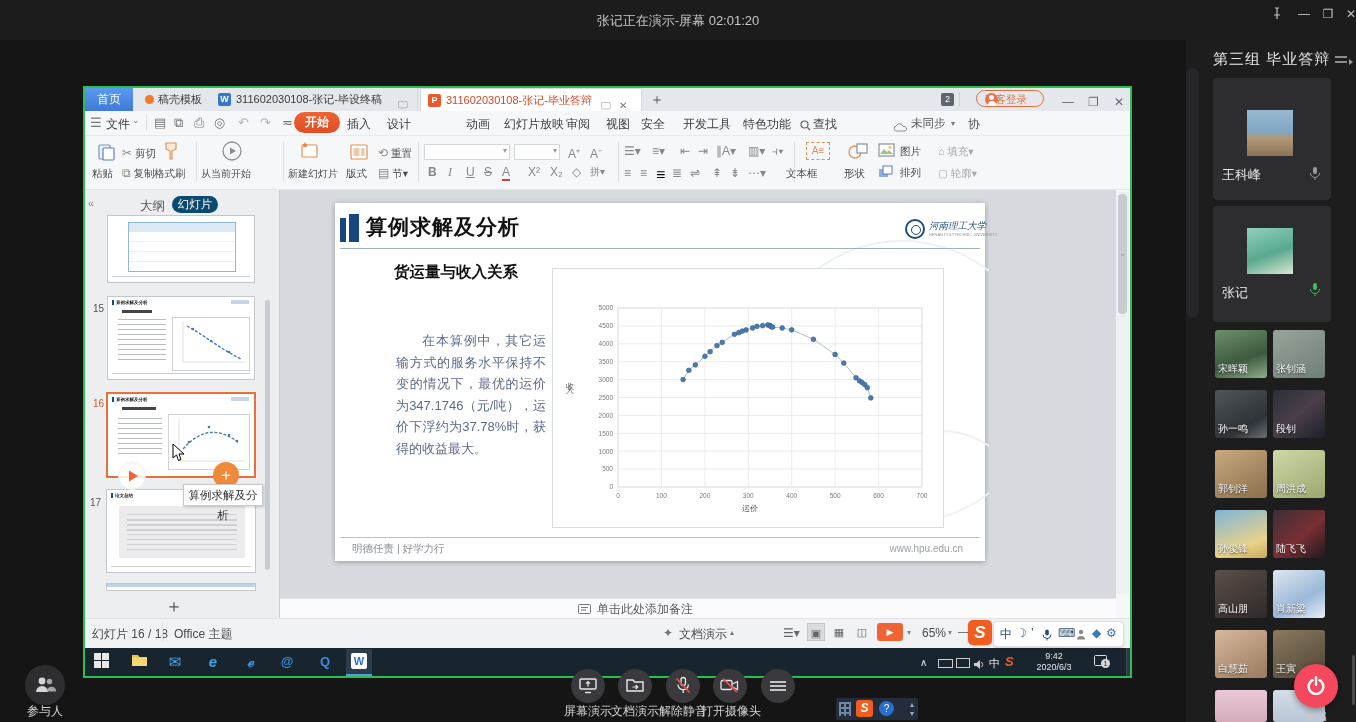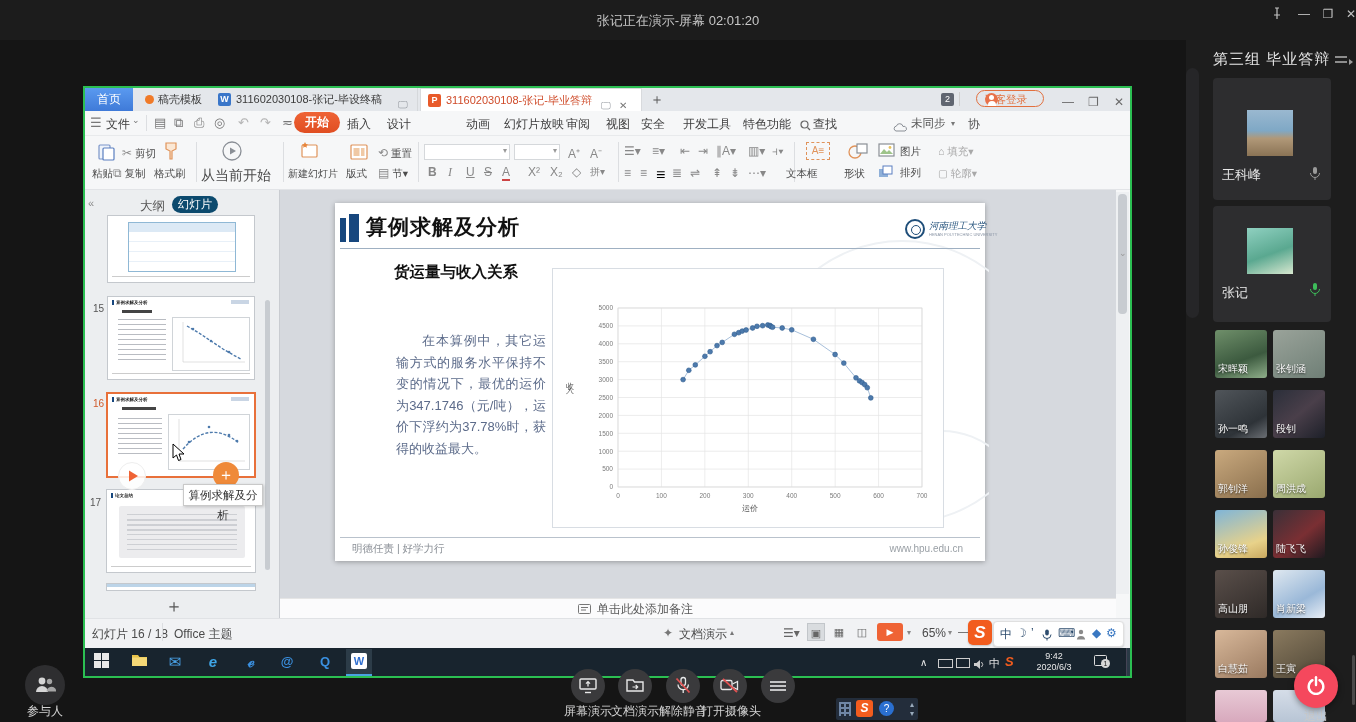--- a/index.html
+++ b/index.html
@@ -194,35 +194,35 @@
 
     <div class="abs ribbon"></div>
     <div class="abs" style="left:96px;top:142px;">
       <svg width="20" height="20" viewBox="0 0 20 20">
           <rect x="3" y="3" width="11" height="14" rx="1" stroke="#7a95c9" fill="#eef3fa" stroke-width="1.2"></rect>
           <rect x="7" y="6" width="11" height="12" rx="1" stroke="#5a7fc0" fill="#fff" stroke-width="1.2"></rect>
         </svg>
     </div>
     <div class="abs r-lab" style="left:92px;top:167px;">粘贴</div>
     <div class="abs r-lab" style="left:122px;top:146px;"><span class="r-glyph">✂</span> <span>剪切</span></div>
-    <div class="abs r-lab" style="left:113px;top:166px;"><span class="r-glyph">⧉</span> <span>复制</span></div>
+    <div class="abs r-lab" style="left:122px;top:166px;"><span class="r-glyph">⧉</span> <span>复制</span></div>
     <div class="abs" style="left:162px;top:141px;">
       <svg width="18" height="20" viewBox="0 0 18 20">
           <path d="M4 2h10v6l-4 2v8h-2v-8L4 8z" stroke="#e0935a" fill="#fbe8d5" stroke-width="1.2"></path>
         </svg>
     </div>
     <div class="abs r-lab" style="left:154px;top:167px;">格式刷</div>
     <div class="abs vsep" style="left:196px;top:142px;height:40px;"></div>
     <div class="abs" style="left:221px;top:140px;">
       <svg width="22" height="22" viewBox="0 0 22 22">
           <circle cx="11" cy="11" r="9" stroke="#8a8f96" fill="none" stroke-width="1.3"></circle>
           <path d="M9 7.5l6 3.5-6 3.5z" fill="#8a8f96"></path>
         </svg>
     </div>
-    <div class="abs r-lab" style="left:201px;top:167px;font-size:14px;">从当前开始</div>
+    <div class="abs r-lab" style="left:201px;top:167px;font-size:10px;">从当前开始</div>
     <div class="abs vsep" style="left:283px;top:142px;height:40px;"></div>
     <div class="abs" style="left:298px;top:141px;">
       <svg width="22" height="20" viewBox="0 0 22 20">
           <rect x="4" y="4" width="15" height="12" rx="1" stroke="#e0935a" fill="#fff" stroke-width="1.2"></rect>
           <path d="M7 1l1 2 2 .4-1.5 1.4.4 2L7 5.8 5.1 6.8l.4-2L4 3.4 6 3z" fill="#e8853a"></path>
         </svg>
     </div>
     <div class="abs r-lab" style="left:288px;top:167px;font-size:10px;">新建幻灯片</div>
     <div class="abs" style="left:350px;top:144px;">
       <svg width="18" height="16" viewBox="0 0 18 16">

